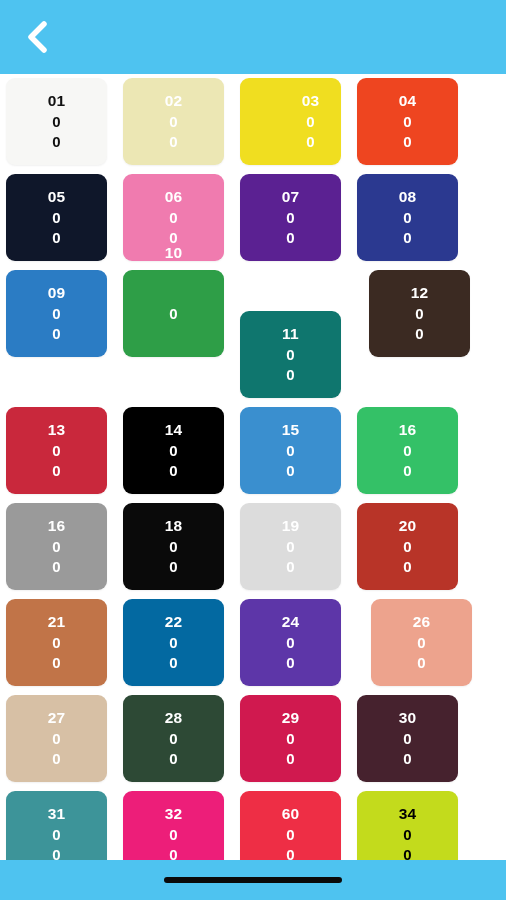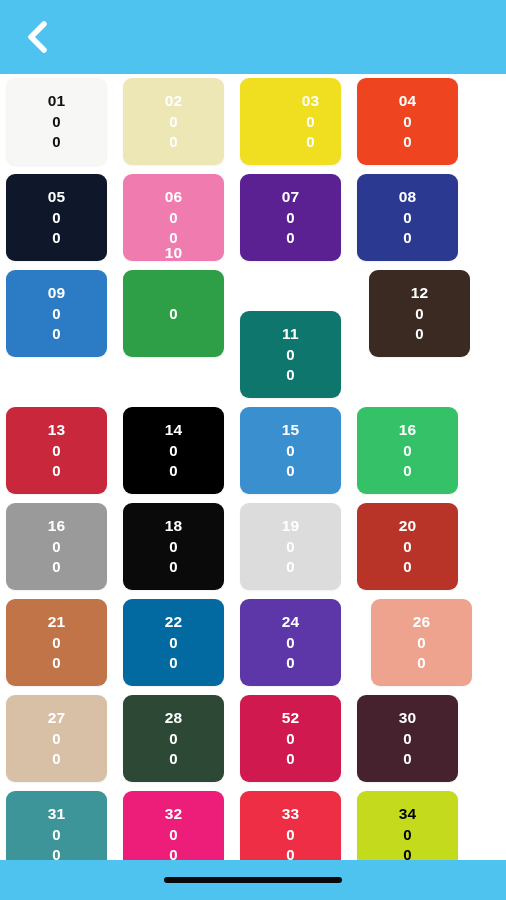--- a/index.html
+++ b/index.html
@@ -249,41 +249,41 @@
           <div class="line l1">27</div>
           <div class="line">0</div>
           <div class="line">0</div>
         </div>
         <div class="card" style="background: rgb(45, 73, 53); color: rgb(255, 255, 255);">
           <div class="line l1">28</div>
           <div class="line">0</div>
           <div class="line">0</div>
         </div>
         <div class="card" style="background: rgb(208, 25, 79); color: rgb(255, 255, 255);">
-          <div class="line l1">52</div>
+          <div class="line l1">29</div>
           <div class="line">0</div>
           <div class="line">0</div>
         </div>
         <div class="card" style="background: rgb(70, 34, 46); color: rgb(255, 255, 255);">
           <div class="line l1">30</div>
           <div class="line">0</div>
           <div class="line">0</div>
         </div>
         <div class="card" style="background: rgb(61, 148, 153); color: rgb(255, 255, 255);">
           <div class="line l1">31</div>
           <div class="line">0</div>
           <div class="line">0</div>
         </div>
         <div class="card" style="background: rgb(237, 30, 121); color: rgb(255, 255, 255);">
           <div class="line l1">32</div>
           <div class="line">0</div>
           <div class="line">0</div>
         </div>
         <div class="card" style="background: rgb(238, 46, 69); color: rgb(255, 255, 255);">
-          <div class="line l1">33</div>
+          <div class="line l1">60</div>
           <div class="line">0</div>
           <div class="line">0</div>
         </div>
         <div class="card" style="background: rgb(195, 219, 28); color: #000000;">
           <div class="line l1">34</div>
           <div class="line">0</div>
           <div class="line">0</div>
         </div>
         <div class="card" style="background: rgb(238, 46, 69); color: rgb(255, 255, 255);">
           <div class="line l1">35</div>

